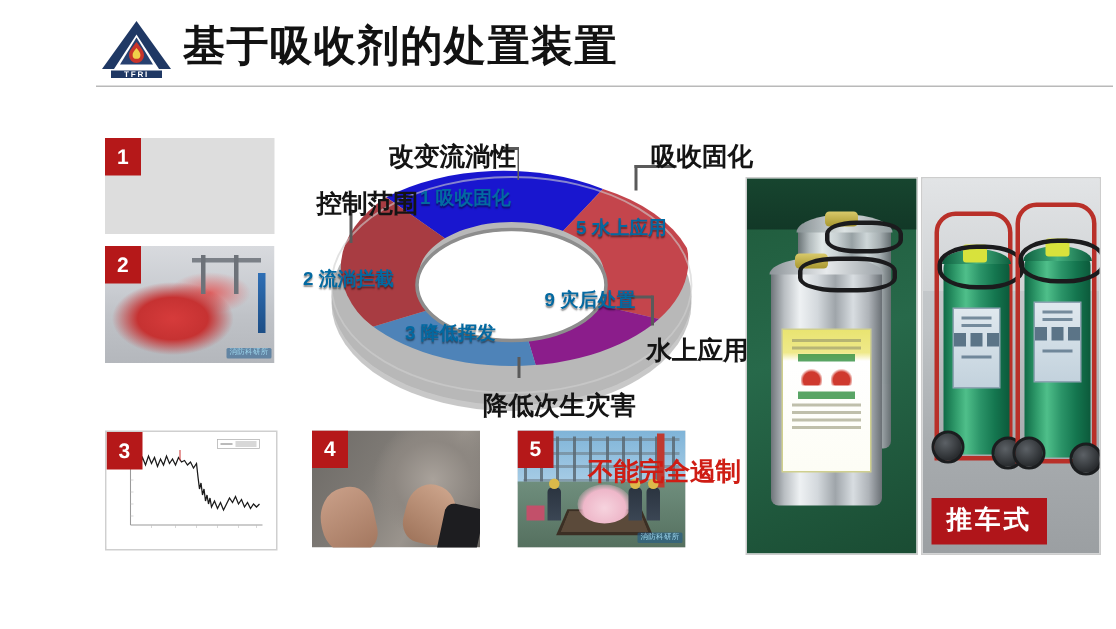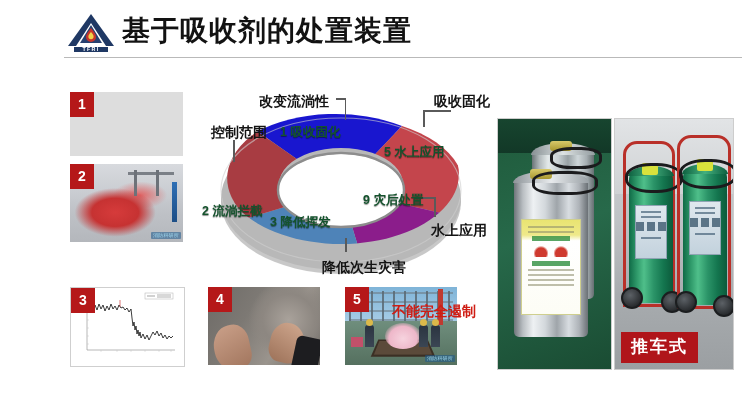--- a/index.html
+++ b/index.html
@@ -290,32 +290,32 @@
   
   #donut-wrap {
     position:absolute;
     left:196px; top:86px;
     width:290px; height:196px;
   }
   #donut-wrap svg { display:block; }
 
   .seg-label {
     position:absolute;
-    color:#14532d;
+    color:#0369a1;
     font-weight:bold;
     font-size:12.5px;
     white-space:nowrap;
     text-shadow: 0 1px 1px rgba(0,0,0,.45);
     z-index:4;
   }
   .call-label {
     position:absolute;
     color:#141414;
     font-weight:bold;
-    font-size:14px;
+    font-size:17px;
     white-space:nowrap;
     z-index:4;
   }
   .call-label.red { color:#cf1d14;margin-top:48px; }
 
   .leader { position:absolute; background:#5a5a5a; z-index:3; }
 </style>
 </head>
 <body>
 
@@ -428,21 +428,21 @@
       <path d="M145,104 L52,132 A118,70 0 0 1 61.5,45.5 Z" fill="#a83c42"></path>
     </g>
 
     <ellipse cx="145" cy="104" rx="120" ry="72" fill="none" stroke="#cfcfcf" stroke-width="1.2" opacity=".6"></ellipse>
 
     <ellipse cx="145" cy="104" rx="63" ry="37" fill="#ffffff" stroke="#8d8d8d" stroke-width="2.4"></ellipse>
     <ellipse cx="145" cy="103" rx="60" ry="34.5" fill="#ffffff"></ellipse>
   </svg>
 
   <div class="seg-label" style="left:84px; top:38px;">1 吸收固化</div>
-  <div class="seg-label" style="left:6px; top:92px;margin-top:25px;">2 流淌拦截</div>
+  <div class="seg-label" style="left:6px; top:92px;">2 流淌拦截</div>
   <div class="seg-label" style="left:74px; top:128px;">3 降低挥发</div>
   <div class="seg-label" style="left:167px; top:106px;">9 灾后处置</div>
   <div class="seg-label" style="left:188px; top:58px;">5 水上应用</div>
 </div>
 
 <div class="call-label" style="left:259px; top:93px;">改变流淌性</div>
 <div class="leader" style="left:336px; top:98px; width:10px; height:1.5px;"></div>
 <div class="leader" style="left:344.5px; top:98px; width:1.5px; height:22px;"></div>
 
 <div class="call-label" style="left:434px; top:93px;">吸收固化</div>

